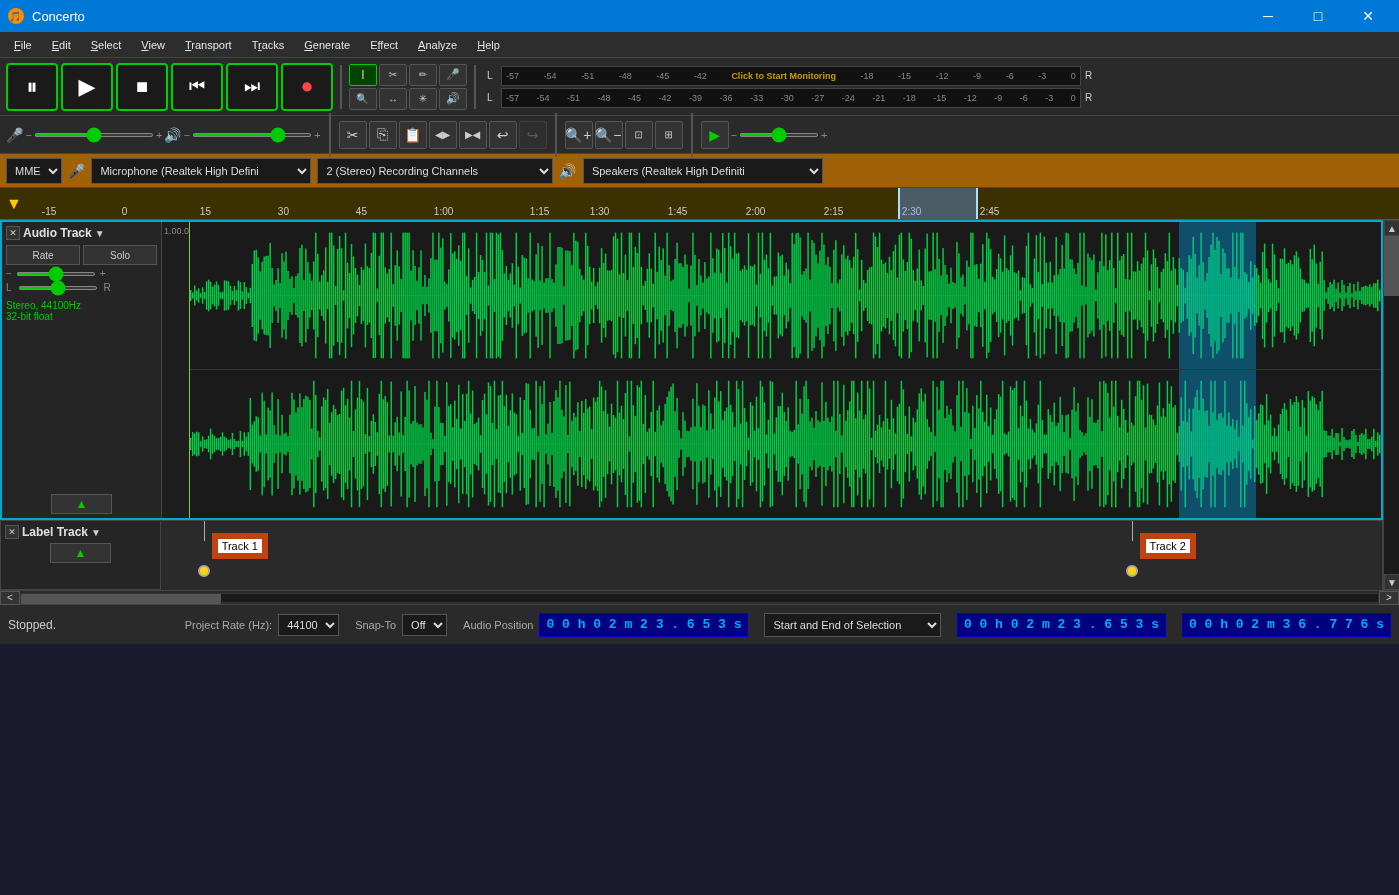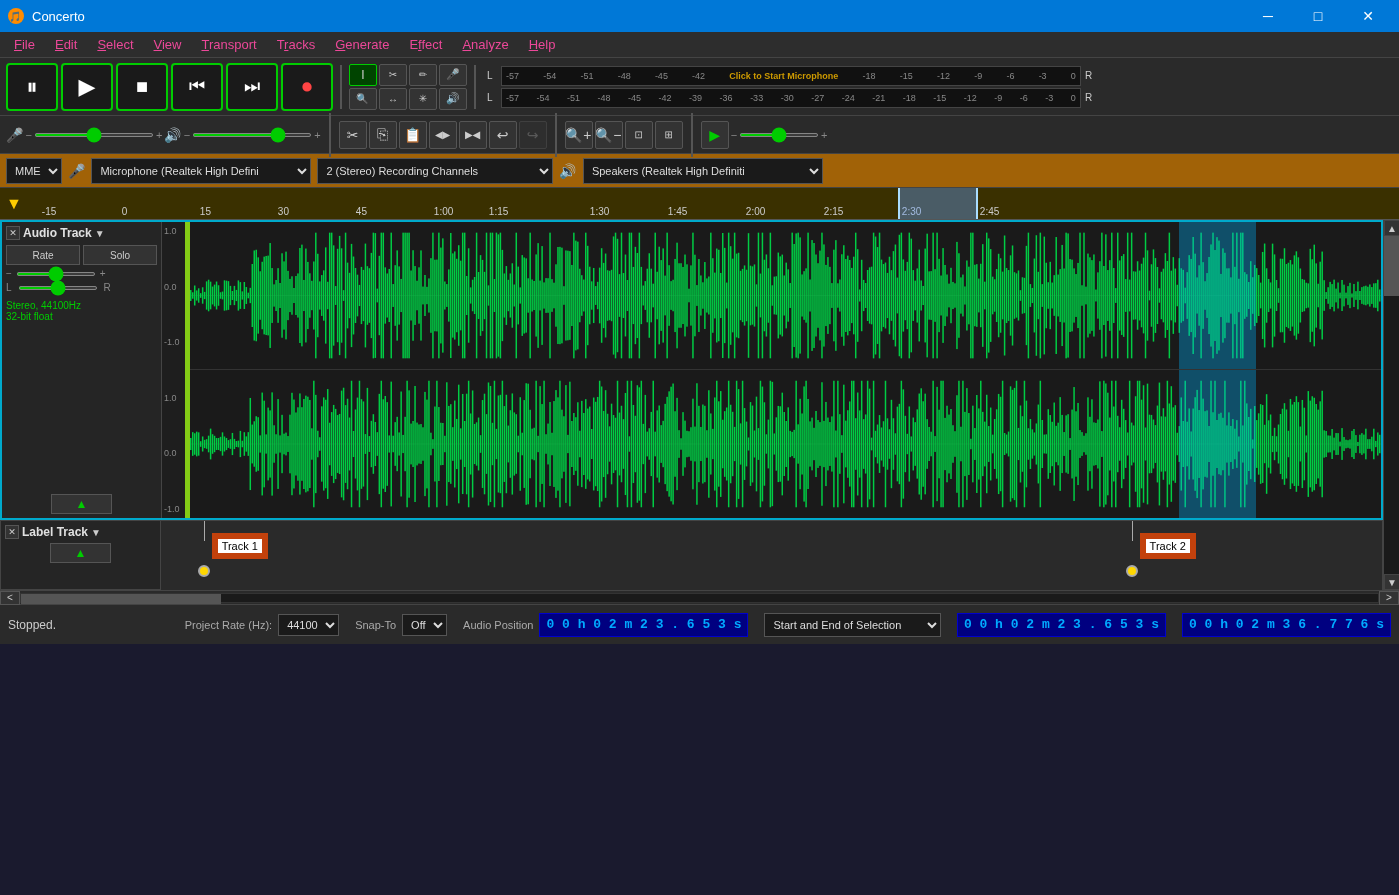--- a/index.html
+++ b/index.html
@@ -22,21 +22,21 @@
 
     
     #menu-bar {
       background: #2d2d2d;
       height: 26px;
       display: flex;
       align-items: center;
       padding: 0 4px;
       border-bottom: 1px solid #444;
     }
-    .menu-item { padding: 2px 10px; color: #ec4899; cursor: pointer; font-size: 13px; }
+    .menu-item { padding: 2px 10px; color: #e5e5e5; cursor: pointer; font-size: 11px; }
     .menu-item u { text-decoration: underline; }
 
     
     #transport-toolbar {
       background: #2a2a2a;
       display: flex;
       align-items: center;
       padding: 4px 6px;
       gap: 3px;
       border-bottom: 1px solid #444;
@@ -235,23 +235,23 @@
       background: #1a1a1a;
       position: relative;
       overflow: hidden;
     }
 
     
     .scale-markers {
       width: 28px;
       min-width: 28px;
       background: #1e1e1e;
-      border-right: 5px solid #84cc16;
-      display: flex;
-      flex-direction: column;
+      border-right: 1px solid #84cc16;
+      display: flex;
+      flex-direction: row;
       justify-content: space-between;
       padding: 4px 2px;
       font-size: 9px;
       color: #888;
     }
 
     
     #scrollbar-area {
       height: 14px;
       background: #2a2a2a;
@@ -416,21 +416,21 @@
     <div class="vu-row">
       <span style="color:#ccc; font-size:10px; width:10px;">L</span>
       <div class="vu-meter-bar">
         <div class="vu-scale">
           <span>-57</span>
             <span>-54</span>
             <span>-51</span>
             <span>-48</span>
             <span>-45</span>
             <span>-42</span>
-          <span style="color:#cc9900; font-weight:bold;">Click to Start Microphone</span>
+          <span style="color:#cc9900; font-weight:bold;">Click to Start Monitoring</span>
           <span>-18</span>
             <span>-15</span>
             <span>-12</span>
             <span>-9</span>
             <span>-6</span>
             <span>-3</span>
             <span>0</span>
         </div>
       </div>
       <span style="color:#ccc; font-size:10px; width:10px;">R</span>
@@ -529,21 +529,21 @@
 
 <div id="timeline-ruler">
   <span class="timeline-arrow">▼</span>
   <div class="timeline-marks">
     <span class="timeline-mark" style="left: 20px;">-15</span>
     <span class="timeline-mark" style="left: 100px;">0</span>
     <span class="timeline-mark" style="left: 178px;">15</span>
     <span class="timeline-mark" style="left: 256px;">30</span>
     <span class="timeline-mark" style="left: 334px;">45</span>
     <span class="timeline-mark" style="left: 412px;">1:00</span>
-    <span class="timeline-mark" style="left: 467px;">1:15</span>
+    <span class="timeline-mark" style="left: 508px;">1:15</span>
     <span class="timeline-mark" style="left: 568px;">1:30</span>
     <span class="timeline-mark" style="left: 646px;">1:45</span>
     <span class="timeline-mark" style="left: 724px;">2:00</span>
     <span class="timeline-mark" style="left: 802px;">2:15</span>
     <span class="timeline-mark" style="left: 880px;">2:30</span>
     <span class="timeline-mark" style="left: 958px;">2:45</span>
 
     <div style="position:absolute; left:876px; width:80px; top:0; bottom:0; background:rgba(100,160,255,0.4); border-left:2px solid #aaddff; border-right:2px solid #aaddff;"></div>
   </div>
 </div>

